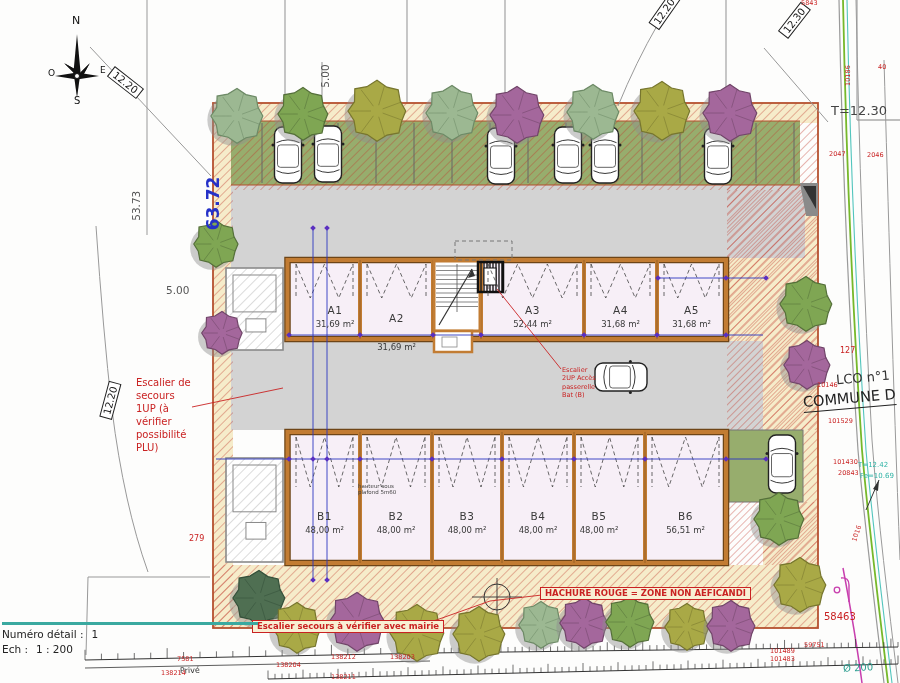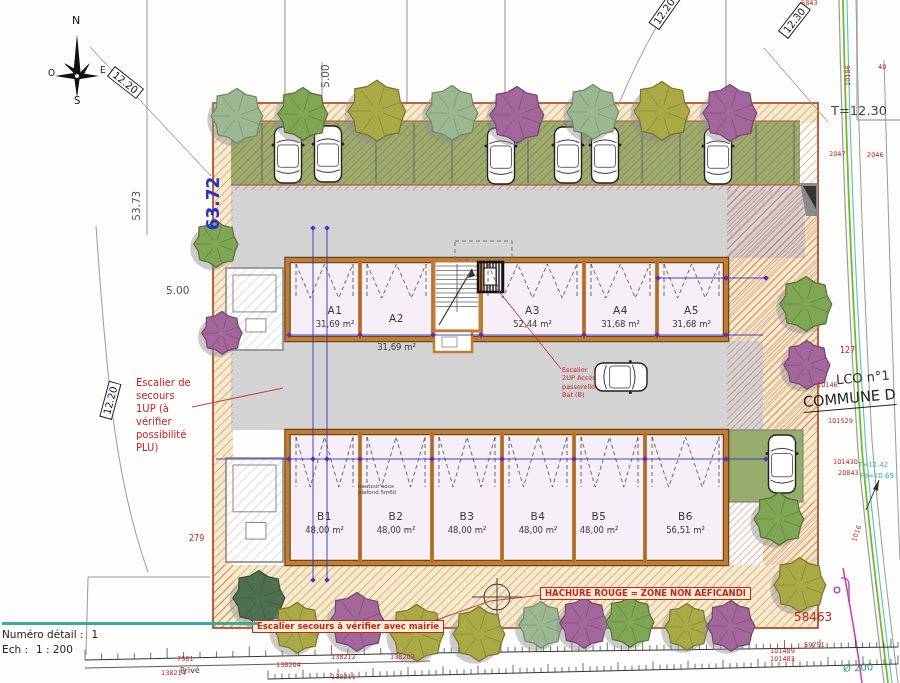--- a/index.html
+++ b/index.html
@@ -851,21 +851,21 @@
       <div class="lbl red" style="left: 801px; top: 0px; font-size: 6.5px;">5843</div>
       <div class="lbl red" style="left: 838px; top: 72px; font-size: 6.5px; transform: rotate(-90deg);">10186</div>
       <div class="lbl red" style="left: 829px; top: 151px; font-size: 6.5px;">2047</div>
       <div class="lbl red" style="left: 867px; top: 152px; font-size: 6.5px;">2046</div>
       <div class="lbl red" style="left: 840px; top: 347px; font-size: 8px;">127</div>
       <div class="lbl red" style="left: 817px; top: 382px; font-size: 6.5px;">10146</div>
       <div class="lbl red" style="left: 828px; top: 418px; font-size: 6.5px;">101529</div>
       <div class="lbl red" style="left: 833px; top: 459px; font-size: 6.5px;">101430</div>
       <div class="lbl red" style="left: 838px; top: 470px; font-size: 6.5px;">20843</div>
       <div class="lbl red" style="left: 849px; top: 530px; font-size: 6.5px; transform: rotate(-72deg);">1016</div>
-      <div class="lbl red" style="left: 794px; top: 611px; font-size: 12px;">58463</div>
+      <div class="lbl red" style="left: 824px; top: 611px; font-size: 10px;">58463</div>
       <div class="lbl red" style="left: 770px; top: 648px; font-size: 6.5px;">101489</div>
       <div class="lbl red" style="left: 770px; top: 656px; font-size: 6.5px;">101483</div>
       <div class="lbl red" style="left: 804px; top: 642px; font-size: 6.5px;">59751</div>
       <div class="lbl red" style="left: 189px; top: 535px; font-size: 8px;">279</div>
       <div class="lbl red" style="left: 331px; top: 654px; font-size: 6.5px;">138212</div>
       <div class="lbl red" style="left: 276px; top: 662px; font-size: 6.5px;">138204</div>
       <div class="lbl red" style="left: 390px; top: 654px; font-size: 6.5px;">138203</div>
       <div class="lbl red" style="left: 161px; top: 670px; font-size: 6.5px;">138214</div>
       <div class="lbl red" style="left: 331px; top: 674px; font-size: 6.5px;">138211</div>
       <div class="lbl red" style="left: 177px; top: 656px; font-size: 6.5px;">7581</div>

